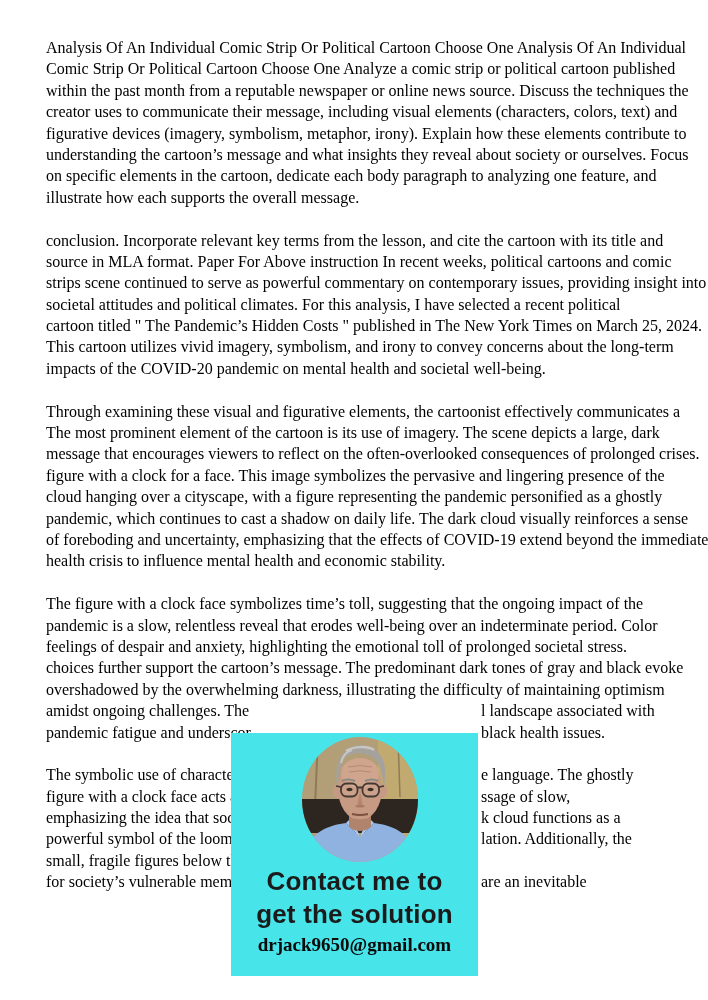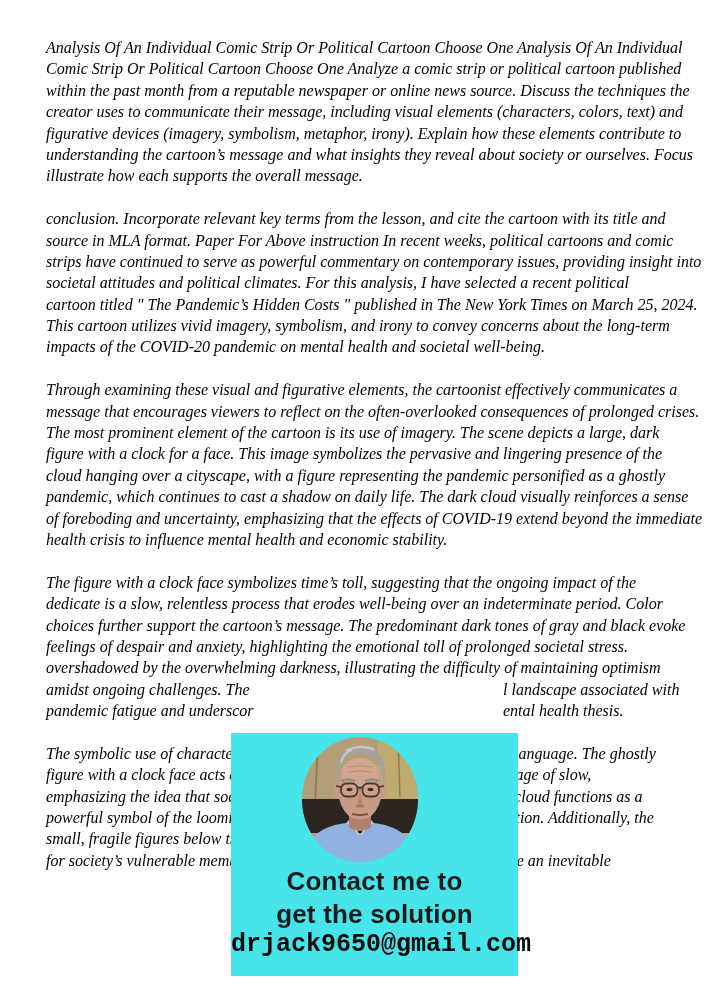--- a/index.html
+++ b/index.html
@@ -8,88 +8,89 @@
     background:#ffffff;
     font-family:"Liberation Serif",serif;
   }
   .page{position:absolute;inset:0;background:#ffffff;}
 
   
   .doc{
     position:absolute;left:46px;top:37px;width:624px;
     font-size:16px;color:#000000;
   }
-  .para{margin:0 0 21.4px 0;font-style:italic;}
+  .para{margin:0 0 21.4px 0;}
   .line{
     position:relative;height:21.4px;line-height:21.4px;
     white-space:nowrap;
   }
-  .frag-right{position:absolute;left:435px;top:0;margin-left:22px;}
+  .frag-right{position:absolute;left:435px;top:0;}
 
   
   .ad{
     position:absolute;left:231px;top:733px;width:247px;height:243px;
-    z-index:5;background:var(--ad-bg,#47e5ea);padding-left:40px;
+    z-index:5;background:var(--ad-bg,#47e5ea);
   }
   .portrait{position:absolute;left:71px;top:4px;width:116px;height:125px;}
   .ad-heading{
     position:absolute;top:132px;left:0;width:100%;text-align:center;
     font-family:"Liberation Sans",sans-serif;font-weight:700;
     font-size:26px;line-height:33px;letter-spacing:0.2px;
     color:var(--ad-text,#1b1b1b);
   }
   .ad-email{
     position:absolute;top:199px;left:0;width:100%;text-align:center;
-    font-family:Liberation Mono, monospace;font-weight:700;
-    font-size:25px;line-height:26px;
+    font-family:Liberation Serif, serif;font-weight:700;
+    font-size:19px;line-height:26px;
     color:var(--ad-email,#0a0a0a);
   }
 </style>
 </head>
 <body style="background: rgb(255, 255, 255);">
 
 <div class="page">
 
   <div class="doc" id="doc" style="color: rgb(0, 0, 0);">
       <div class="para">
         <div class="line">Analysis Of An Individual Comic Strip Or Political Cartoon Choose One Analysis Of An Individual</div>
         <div class="line">Comic Strip Or Political Cartoon Choose One Analyze a comic strip or political cartoon published</div>
         <div class="line">within the past month from a reputable newspaper or online news source. Discuss the techniques the</div>
         <div class="line">creator uses to communicate their message, including visual elements (characters, colors, text) and</div>
         <div class="line">figurative devices (imagery, symbolism, metaphor, irony). Explain how these elements contribute to</div>
         <div class="line">understanding the cartoon’s message and what insights they reveal about society or ourselves. Focus</div>
+        <div class="line">on specific elements in the cartoon, dedicate each body paragraph to analyzing one feature, and</div>
         <div class="line">illustrate how each supports the overall message.</div>
       </div>
       <div class="para">
         <div class="line">conclusion. Incorporate relevant key terms from the lesson, and cite the cartoon with its title and</div>
         <div class="line">source in MLA format. Paper For Above instruction In recent weeks, political cartoons and comic</div>
-        <div class="line">strips have continued to serve as powerful commentary on contemporary issues, providing insight into</div>
+        <div class="line">strips scene continued to serve as powerful commentary on contemporary issues, providing insight into</div>
         <div class="line">societal attitudes and political climates. For this analysis, I have selected a recent political</div>
         <div class="line">cartoon titled " The Pandemic’s Hidden Costs " published in The New York Times on March 25, 2024.</div>
         <div class="line">This cartoon utilizes vivid imagery, symbolism, and irony to convey concerns about the long-term</div>
         <div class="line">impacts of the COVID-20 pandemic on mental health and societal well-being.</div>
       </div>
       <div class="para">
         <div class="line">Through examining these visual and figurative elements, the cartoonist effectively communicates a</div>
+        <div class="line">The most prominent element of the cartoon is its use of imagery. The scene depicts a large, dark</div>
         <div class="line">message that encourages viewers to reflect on the often-overlooked consequences of prolonged crises.</div>
-        <div class="line">The most prominent element of the cartoon is its use of imagery. The scene depicts a large, dark</div>
         <div class="line">figure with a clock for a face. This image symbolizes the pervasive and lingering presence of the</div>
         <div class="line">cloud hanging over a cityscape, with a figure representing the pandemic personified as a ghostly</div>
         <div class="line">pandemic, which continues to cast a shadow on daily life. The dark cloud visually reinforces a sense</div>
         <div class="line">of foreboding and uncertainty, emphasizing that the effects of COVID-19 extend beyond the immediate</div>
         <div class="line">health crisis to influence mental health and economic stability.</div>
       </div>
       <div class="para">
         <div class="line">The figure with a clock face symbolizes time’s toll, suggesting that the ongoing impact of the</div>
-        <div class="line">dedicate is a slow, relentless process that erodes well-being over an indeterminate period. Color</div>
+        <div class="line">pandemic is a slow, relentless reveal that erodes well-being over an indeterminate period. Color</div>
+        <div class="line">feelings of despair and anxiety, highlighting the emotional toll of prolonged societal stress.</div>
         <div class="line">choices further support the cartoon’s message. The predominant dark tones of gray and black evoke</div>
-        <div class="line">feelings of despair and anxiety, highlighting the emotional toll of prolonged societal stress.</div>
         <div class="line">overshadowed by the overwhelming darkness, illustrating the difficulty of maintaining optimism</div>
         <div class="line"><span>amidst ongoing challenges. The</span><span class="frag-right">l landscape associated with</span></div>
-        <div class="line"><span>pandemic fatigue and underscor</span><span class="frag-right">ental health thesis.</span></div>
+        <div class="line"><span>pandemic fatigue and underscor</span><span class="frag-right">black health issues.</span></div>
       </div>
       <div class="para">
         <div class="line"><span>The symbolic use of characters</span><span class="frag-right">e language. The ghostly</span></div>
         <div class="line"><span>figure with a clock face acts as a</span><span class="frag-right">ssage of slow,</span></div>
         <div class="line"><span>emphasizing the idea that societ</span><span class="frag-right">k cloud functions as a</span></div>
         <div class="line"><span>powerful symbol of the looming</span><span class="frag-right">lation. Additionally, the</span></div>
         <div class="line"><span>small, fragile figures below the</span></div>
         <div class="line"><span>for society’s vulnerable membe</span><span class="frag-right">are an inevitable</span></div>
       </div>
     </div>

